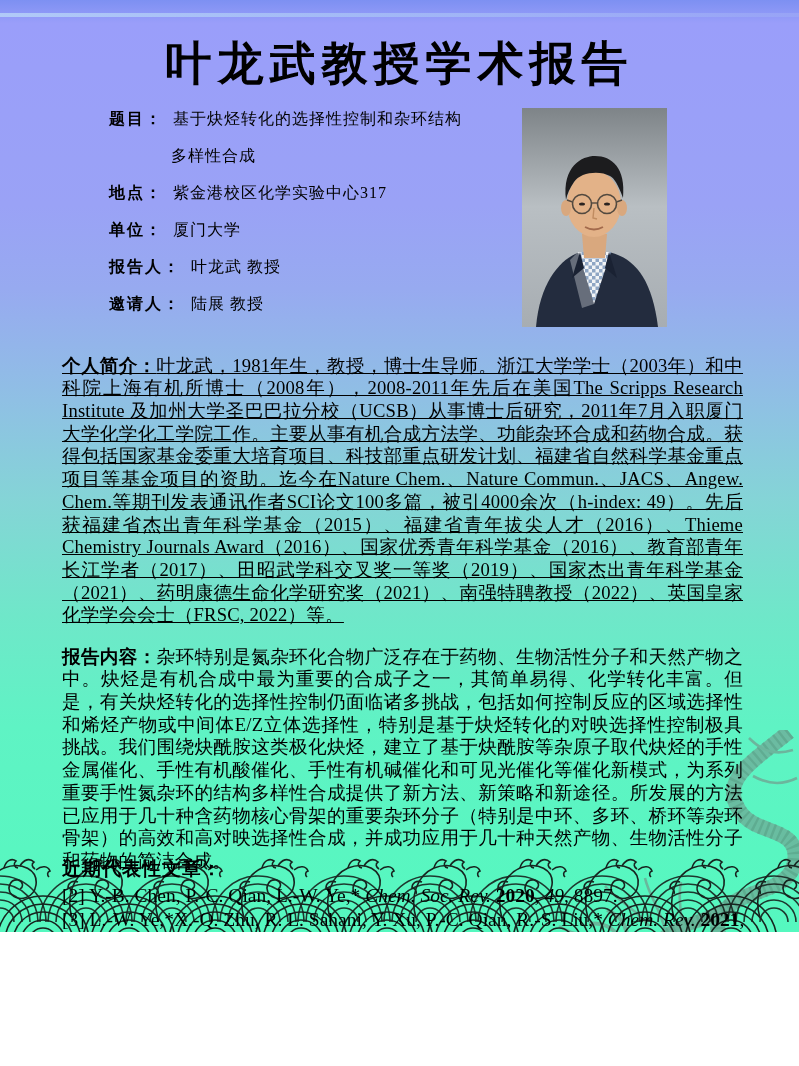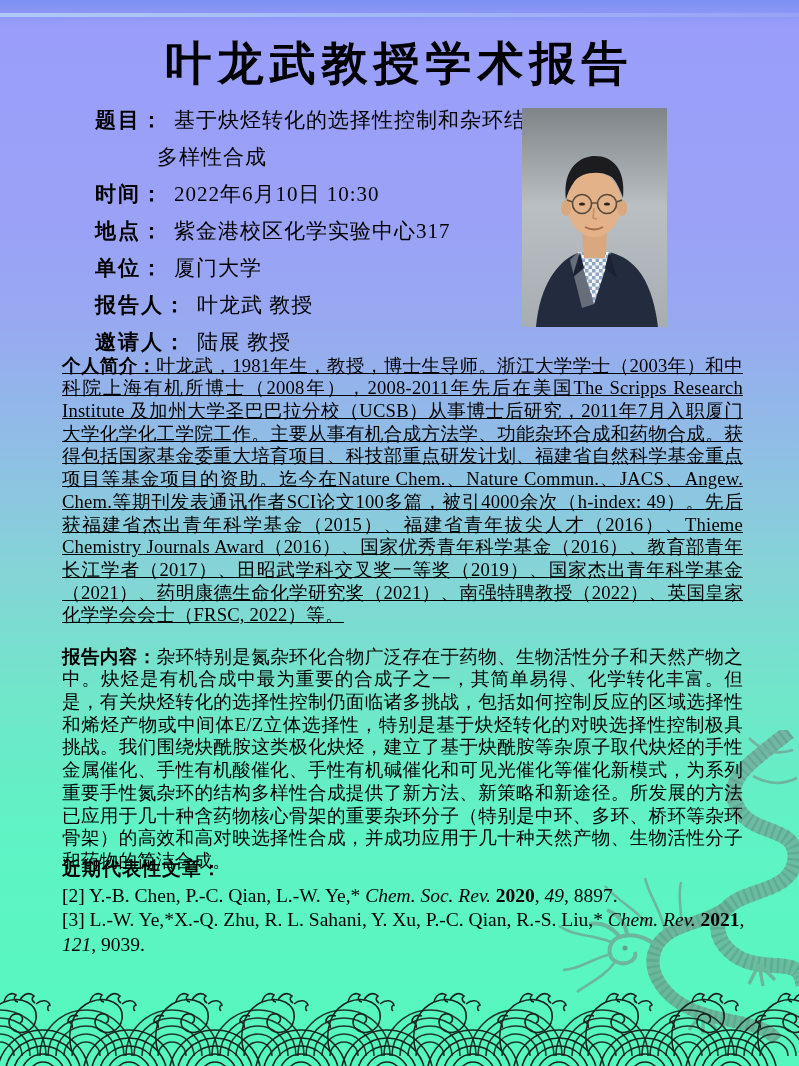--- a/index.html
+++ b/index.html
@@ -1,19 +1,19 @@
 <!DOCTYPE html>
 <html><head>
 <meta charset="utf-8">
 <style>
   html,body{margin:0;padding:0;}
   body{font-family:"Liberation Serif","DejaVu Serif",serif;}
   #poster{
     position:relative;
-    width:799px;height:1066px;
+    width:799px;height:932px;
     overflow:hidden;
     background:
       linear-gradient(180deg,
         #7d90f2 0%,
         #9a9efa 2.5%,
         #9aa2f6 22%,
         #97aaf0 31%,
         #8fc0e4 43%,
         #84d5d6 54%,
         #6fe7c9 66%,
@@ -26,22 +26,22 @@
     opacity:.8;
   }
   .title{
     position:absolute;left:0;top:33px;width:100%;
     text-align:center;
     font-size:46px;font-weight:700;color:#000;
     letter-spacing:6px;
     font-family:"Liberation Serif","DejaVu Serif",serif;
   }
   .details{
-    position:absolute;left:95px;top:101px;width:430px;
-    font-size:21px;color:#000;
+    position:absolute;left:109px;top:101px;width:430px;
+    font-size:16px;color:#000;
   }
   .drow{height:37px;display:flex;align-items:center;white-space:nowrap;}
   .drow.cont{padding-left:62px;}
   .dlabel{font-weight:700;margin-right:10px;letter-spacing:2px;}
   .dval{letter-spacing:1px;}
   .photo{
     position:absolute;left:522px;top:108px;width:145px;height:219px;
     display:block;
   }
   .para{
@@ -75,24 +75,20 @@
 
   <div class="title">叶龙武教授学术报告</div>
 
   <div class="details">
     <div class="drow">
       <span class="dlabel">题目：</span>
       <span class="dval">基于炔烃转化的选择性控制和杂环结构</span>
     </div>
     <div class="drow cont">
       <span class="dval">多样性合成</span>
-    </div>
-    <div class="drow">
-      <span class="dlabel">时间：</span>
-      <span class="dval">2022年6月10日 10:30</span>
     </div>
     <div class="drow">
       <span class="dlabel">地点：</span>
       <span class="dval">紫金港校区化学实验中心317</span>
     </div>
     <div class="drow">
       <span class="dlabel">单位：</span>
       <span class="dval">厦门大学</span>
     </div>
     <div class="drow">

